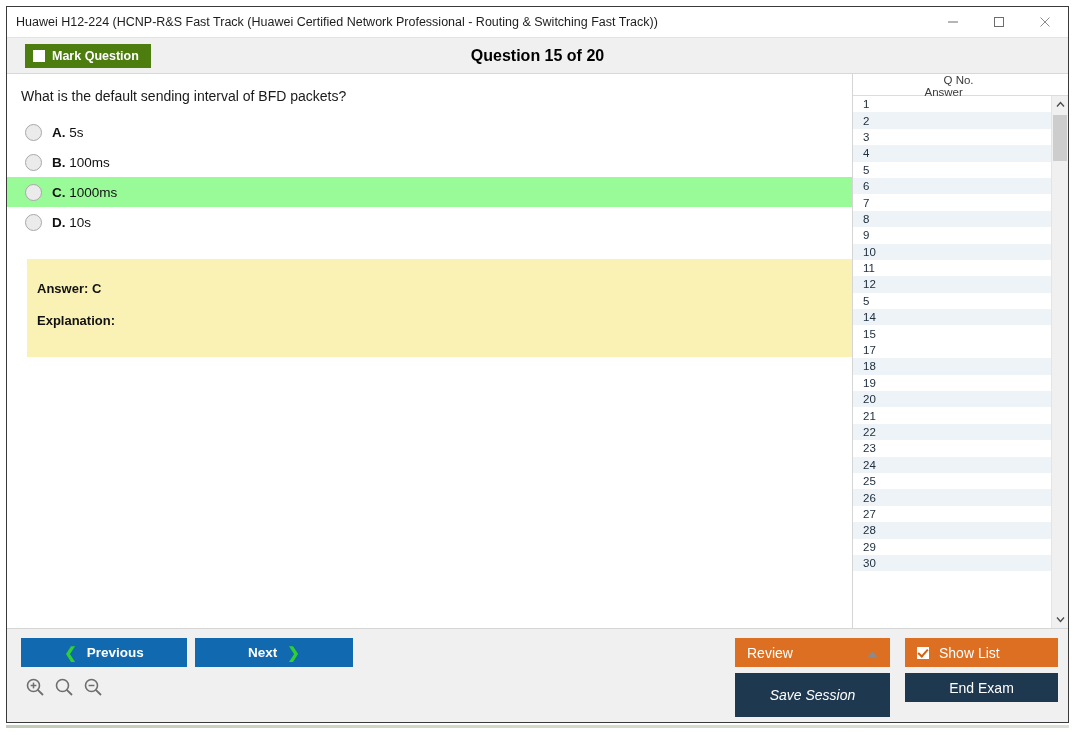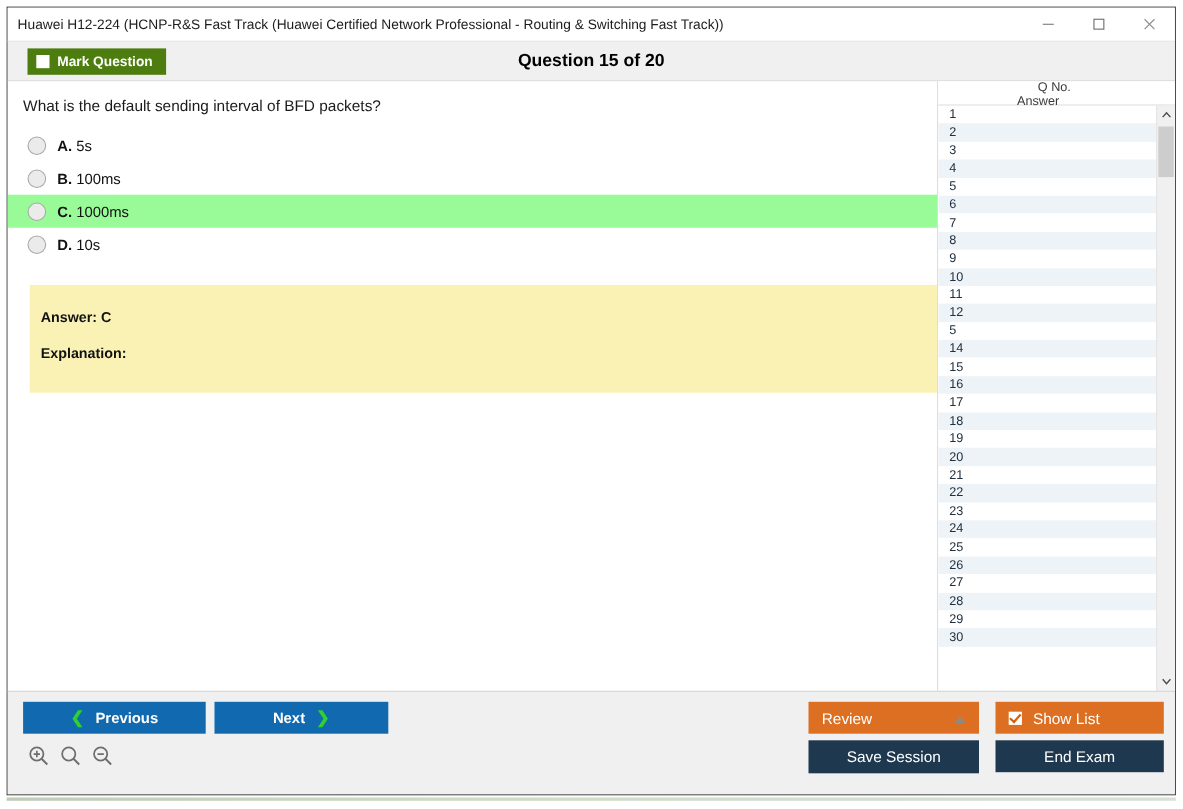--- a/index.html
+++ b/index.html
@@ -286,21 +286,21 @@
   }
   .btn-blue { background: #1169b0; }
   .btn-orange { background: #dc6f21; font-weight: normal; font-size: 14px; }
   .btn-navy { background: #1d384f; font-weight: normal; font-size: 14px; }
 
   #btn-previous { left: 14px;  top: 9px; width: 166px; height: 29px; gap: 10px; }
   #btn-next     { left: 188px; top: 9px; width: 158px; height: 29px; gap: 10px; }
   #btn-show-answer { left: 563px; top: 9px; width: 153px; height: 29px; gap: 10px; justify-content: flex-start; padding-left: 12px; }
   #btn-review   { left: 728px; top: 9px; width: 155px; height: 29px; justify-content: flex-start; padding-left: 12px; }
   #btn-show-list{ left: 898px; top: 9px; width: 153px; height: 29px; gap: 10px; justify-content: flex-start; padding-left: 12px; }
-  #btn-save-session { left: 728px; top: 44px; width: 155px; height: 30px; }
+  #btn-save-session { left: 728px; top: 44px; width: 155px; height: 44px; font-style: italic; }
   #btn-end-exam { left: 898px; top: 44px; width: 153px; height: 29px; }
 
   #review-caret {
     position: absolute;
     right: 12px;
     top: 50%;
     transform: translateY(-50%);
     color: #8b8b8b;
   }
   #zoom-tools {
@@ -453,25 +453,20 @@
             <div class="q-row even">
               <span class="cell-qno">14</span>
               <span class="cell-ans"></span>
               <span class="cell-mark"></span>
             </div>
             <div class="q-row odd">
               <span class="cell-qno">15</span>
               <span class="cell-ans"></span>
               <span class="cell-mark"></span>
             </div>
-            <div class="q-row even">
-              <span class="cell-qno">16</span>
-              <span class="cell-ans"></span>
-              <span class="cell-mark"></span>
-            </div>
             <div class="q-row odd">
               <span class="cell-qno">17</span>
               <span class="cell-ans"></span>
               <span class="cell-mark"></span>
             </div>
             <div class="q-row even">
               <span class="cell-qno">18</span>
               <span class="cell-ans"></span>
               <span class="cell-mark"></span>
             </div>

